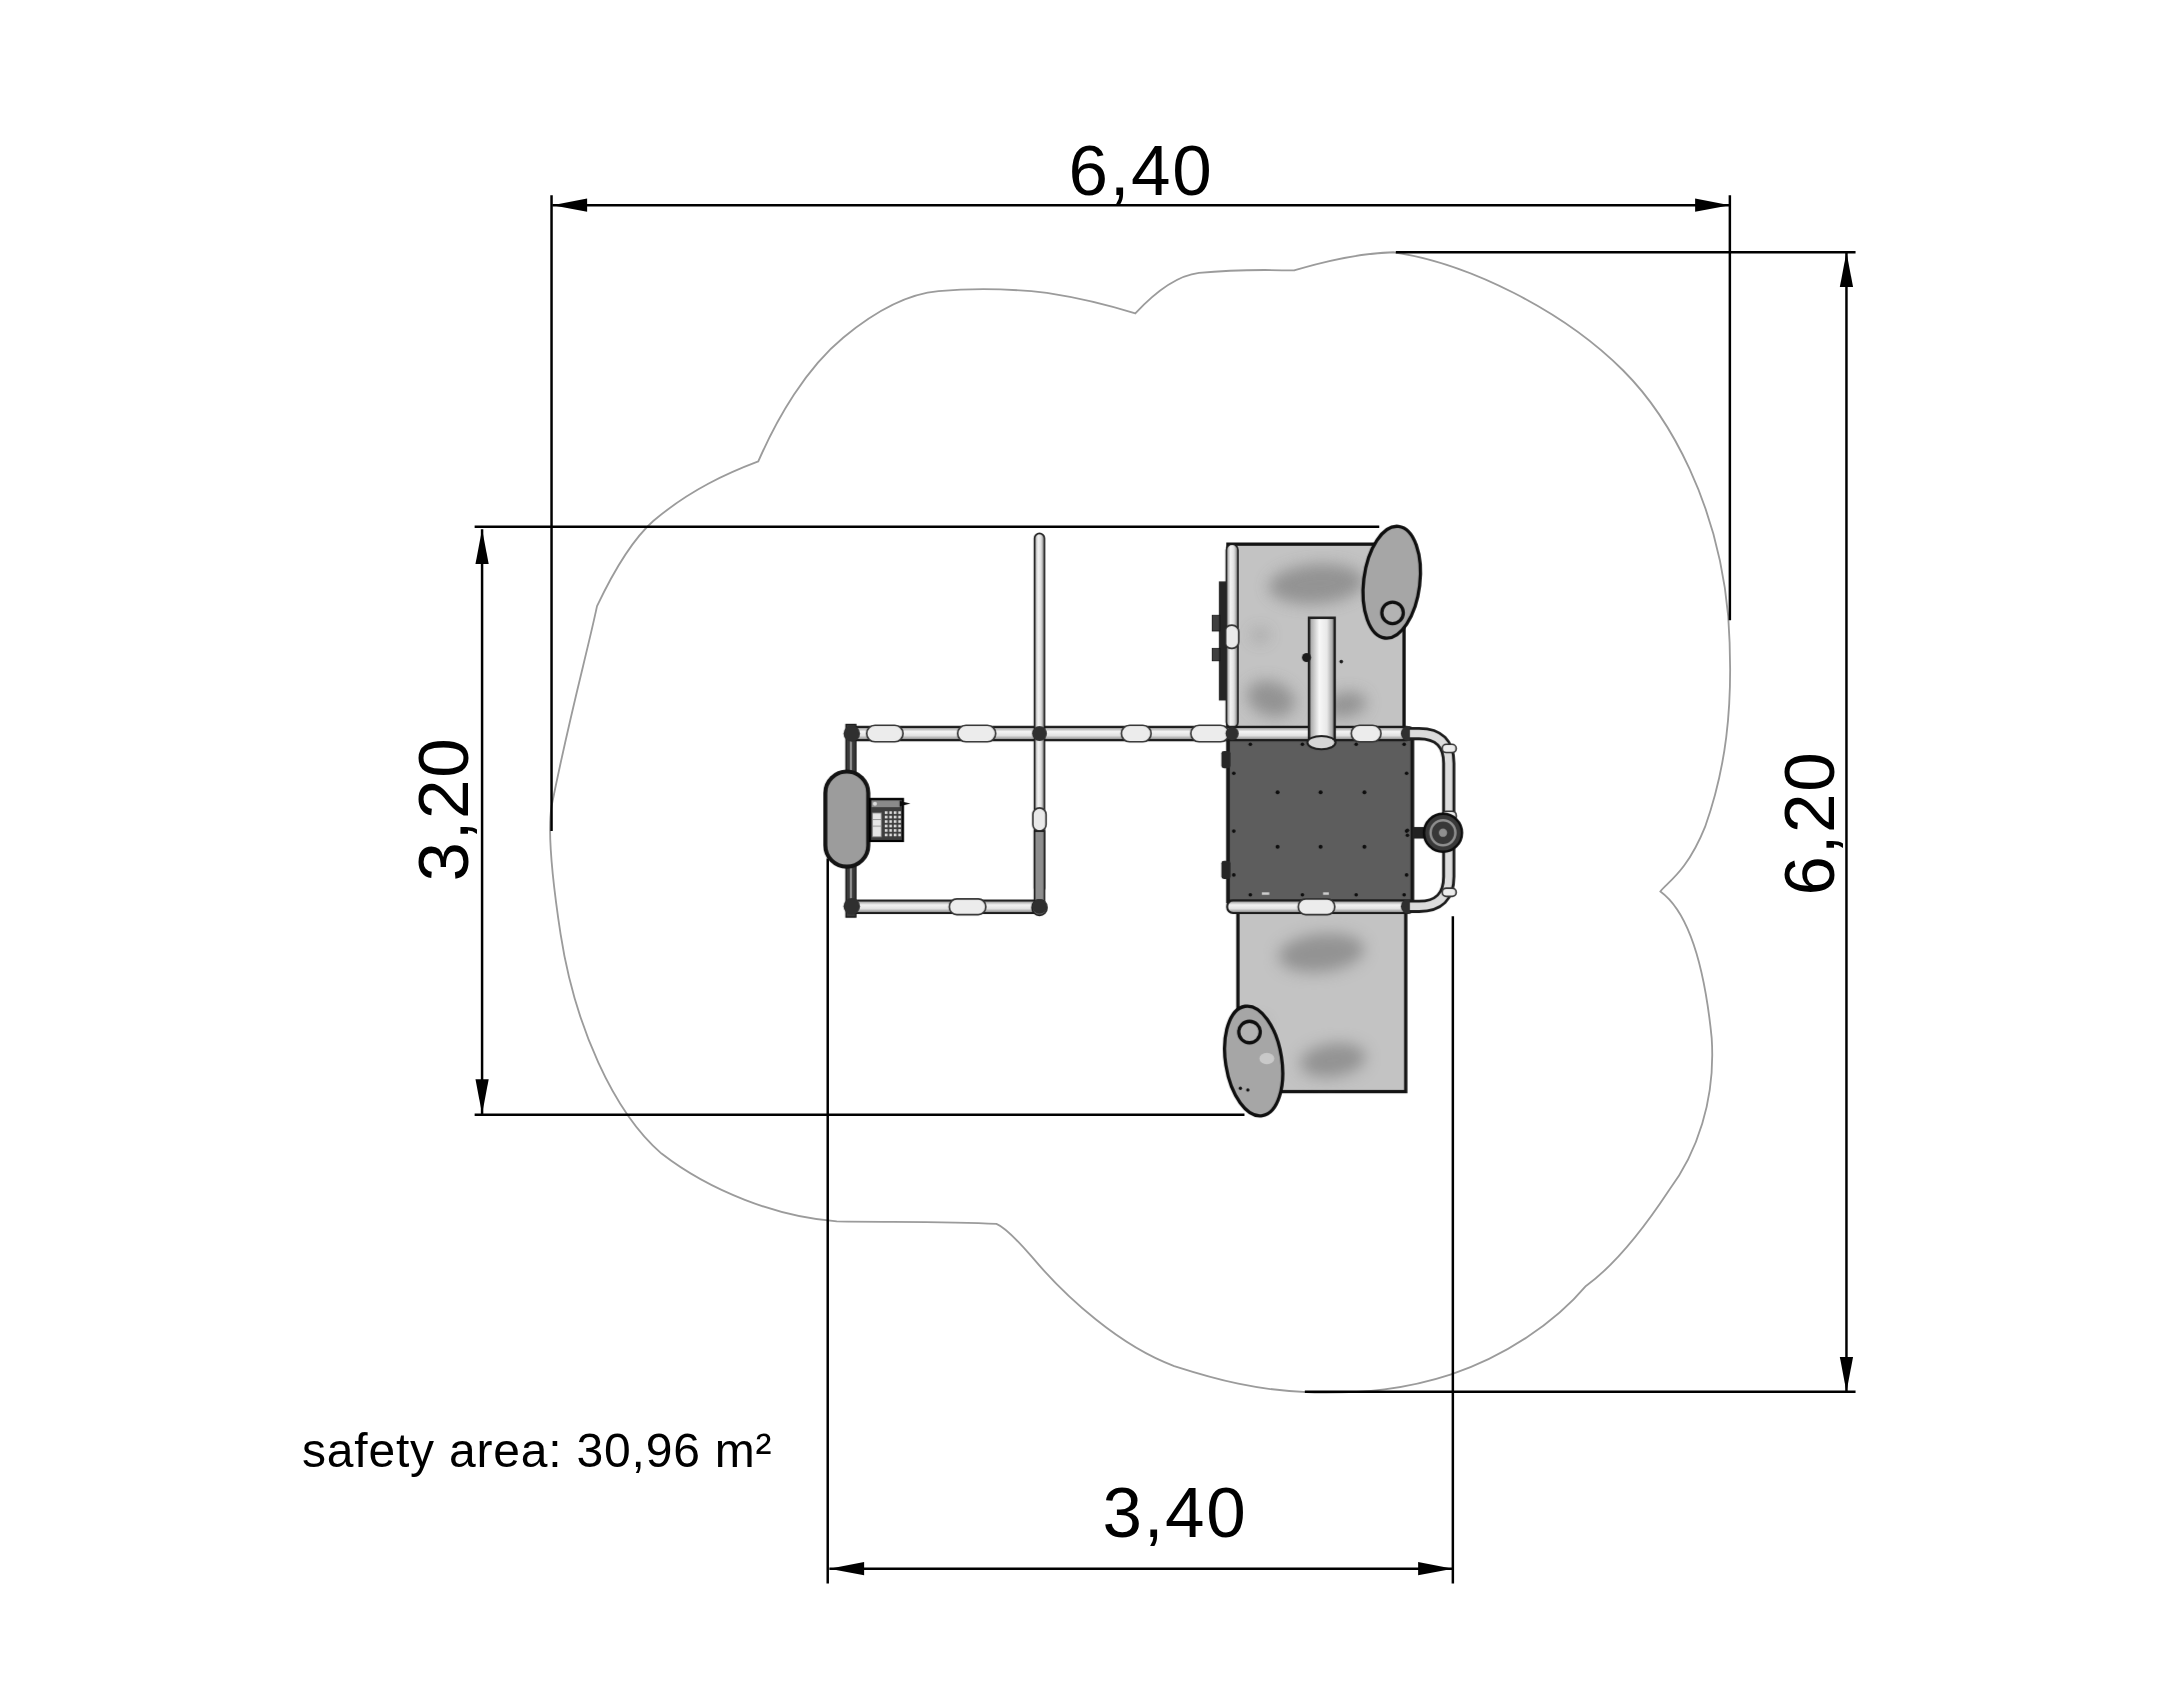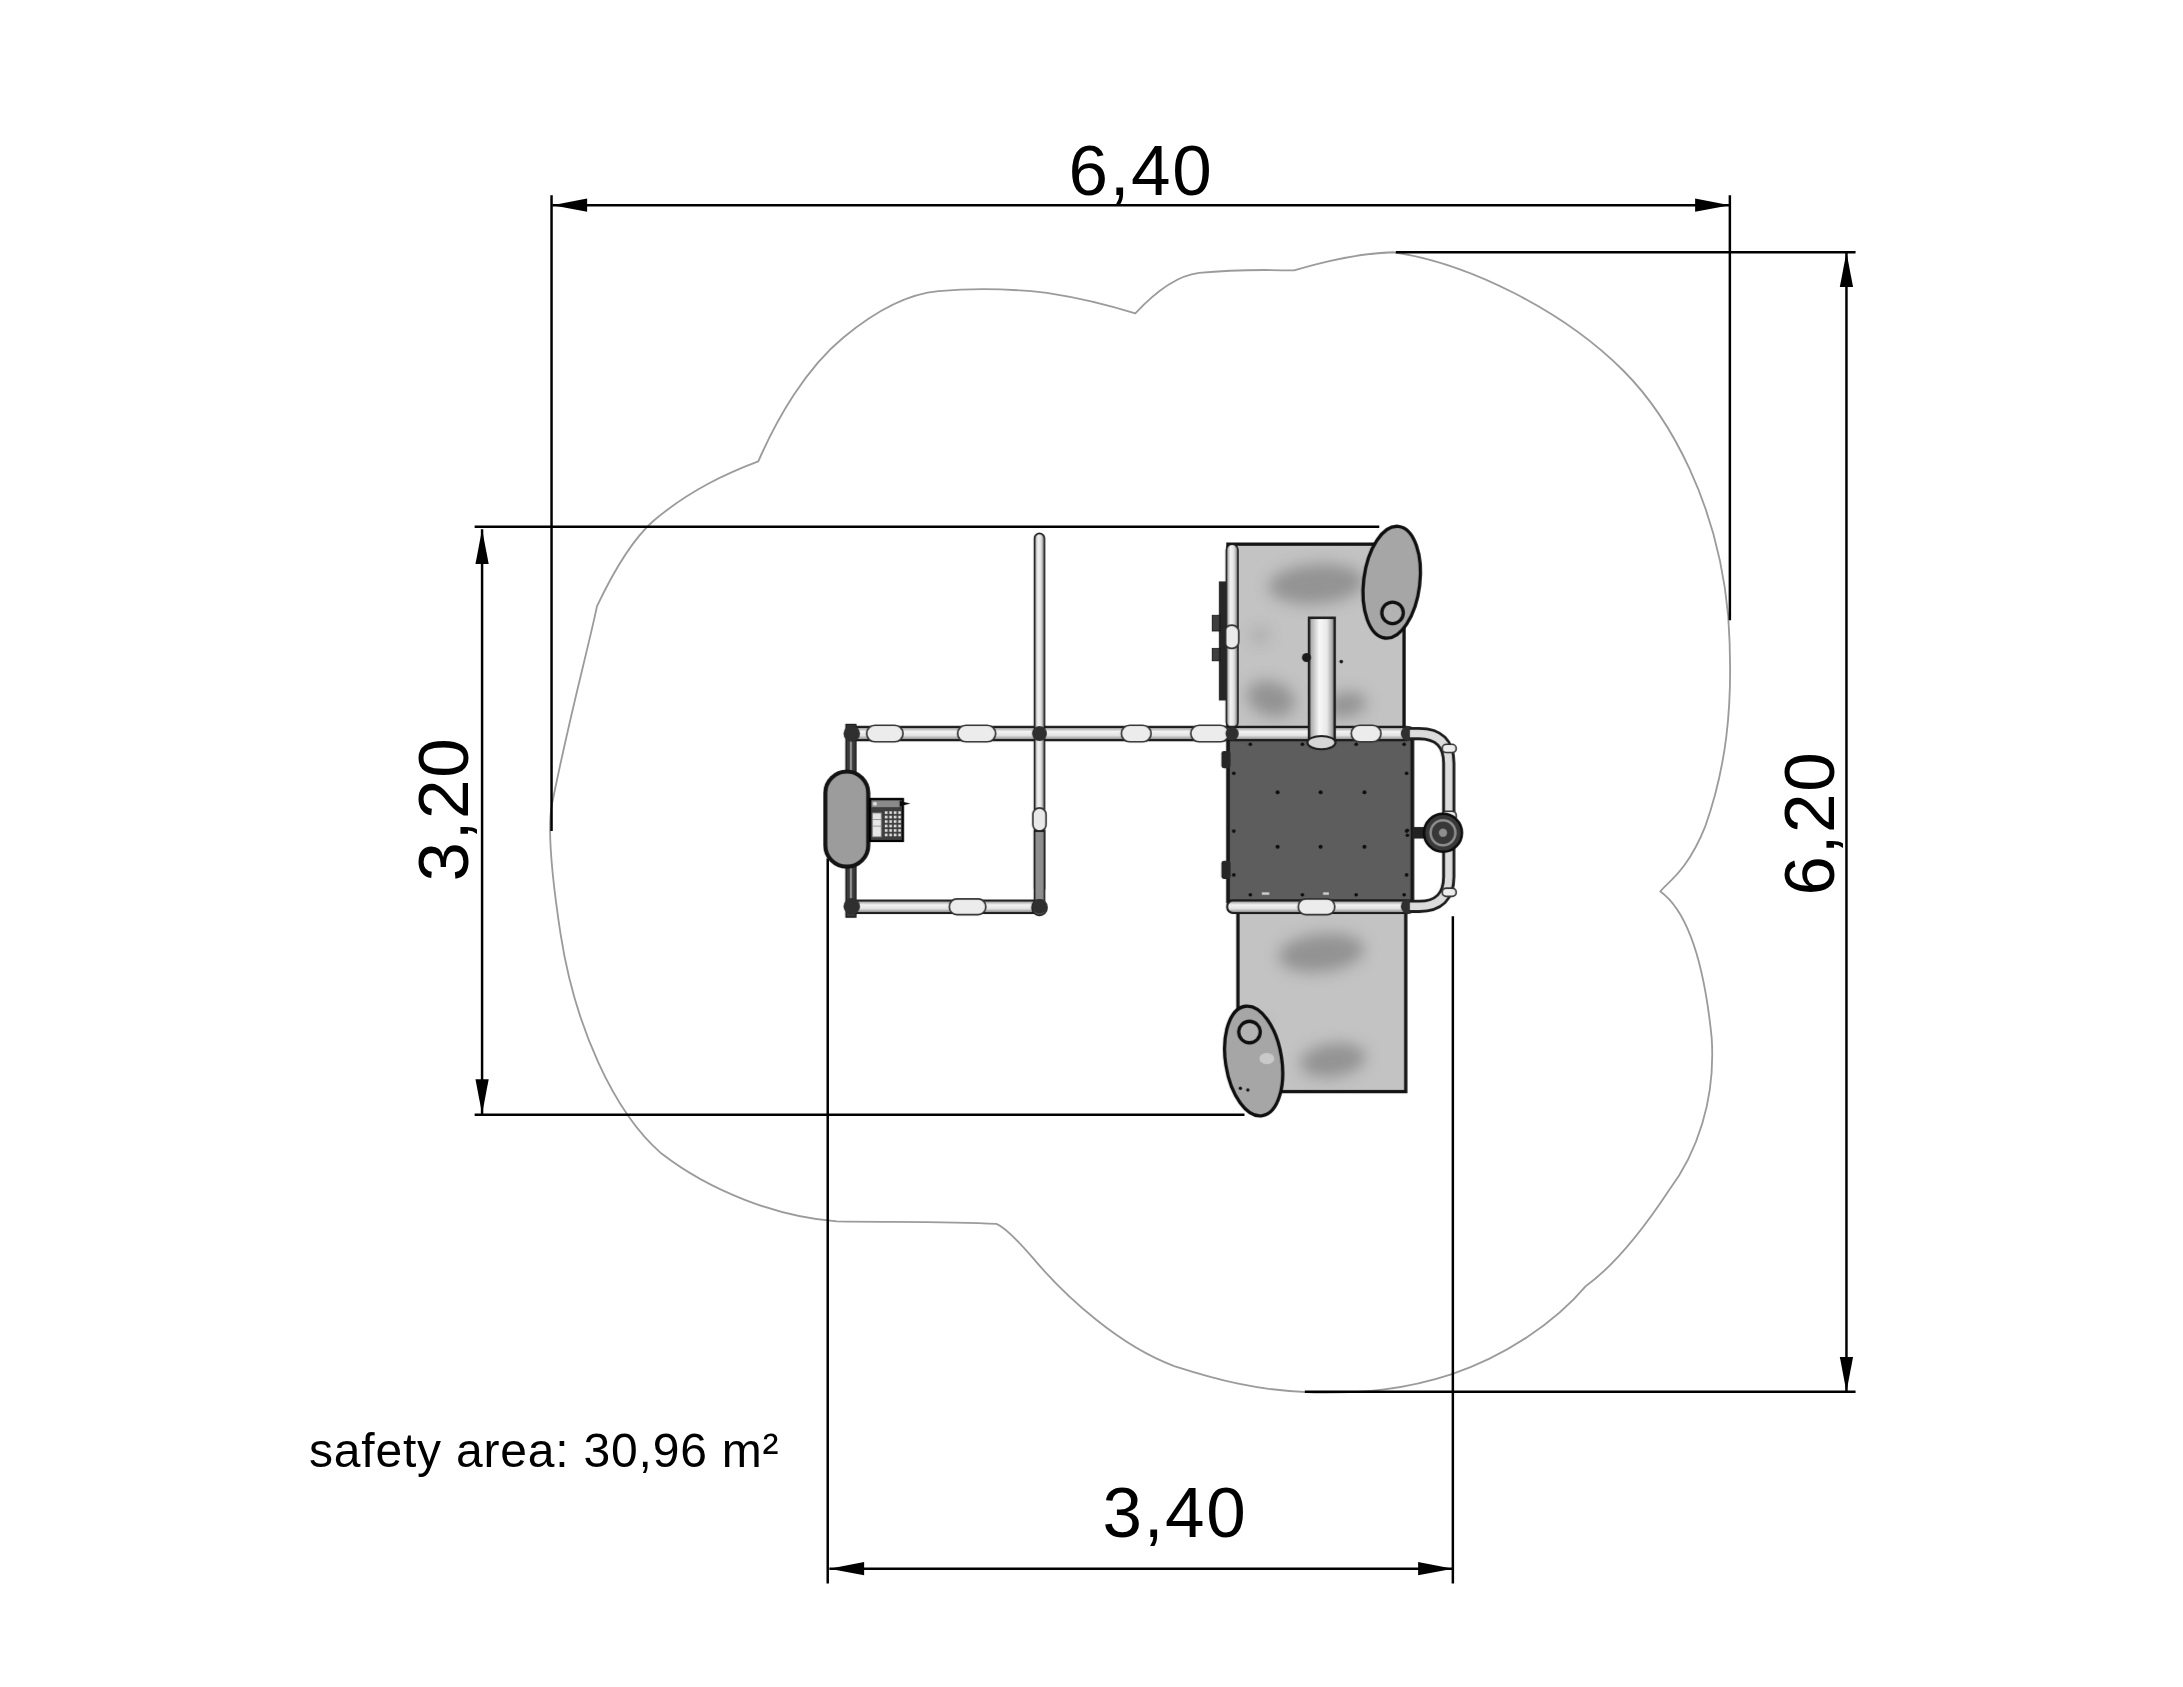--- a/index.html
+++ b/index.html
@@ -259,16 +259,16 @@
 </svg>
 
 <div class="dim-label" style="left:1141px;top:170px;">6,40</div>
 
 <div class="dim-label vertical" style="left:1809px;top:823px;">6,20</div>
 
 <div class="dim-label vertical" style="left:443px;top:809px;">3,20</div>
 
 <div class="dim-label" style="left:1143px;top:1512px;margin-left:32px;">3,40</div>
 
-<div class="note-label" style="left:309px;top:1427px;">safety area: 30,96 m²</div>
+<div class="note-label" style="left:302px;top:1427px;">safety area: 30,96 m²</div>
 
 </div>
 
 
 </body></html>

